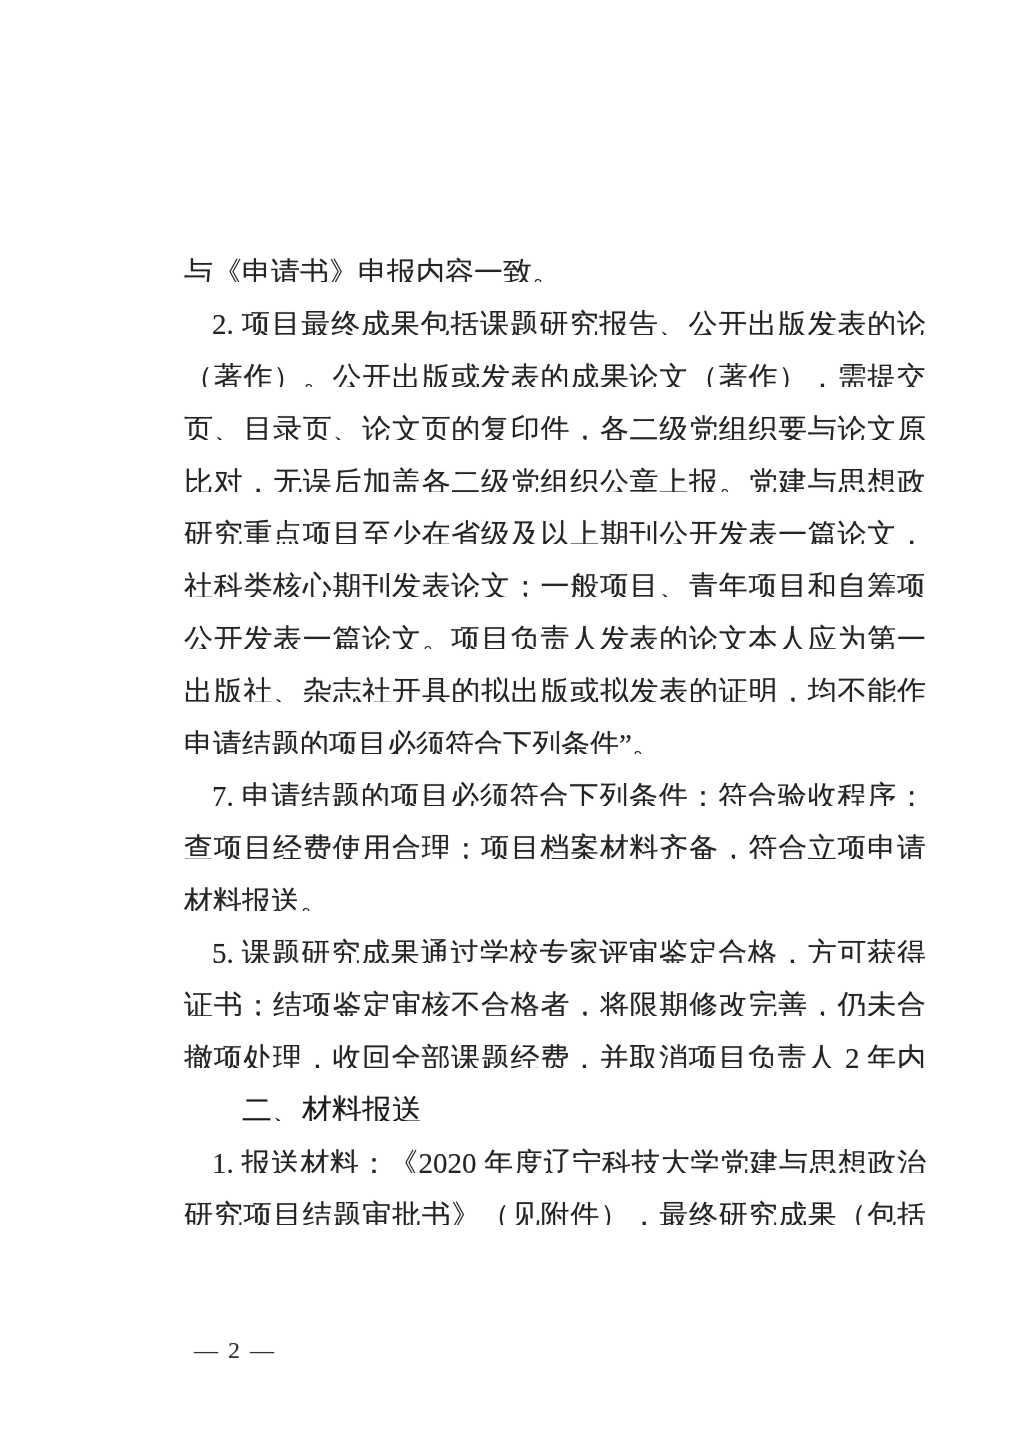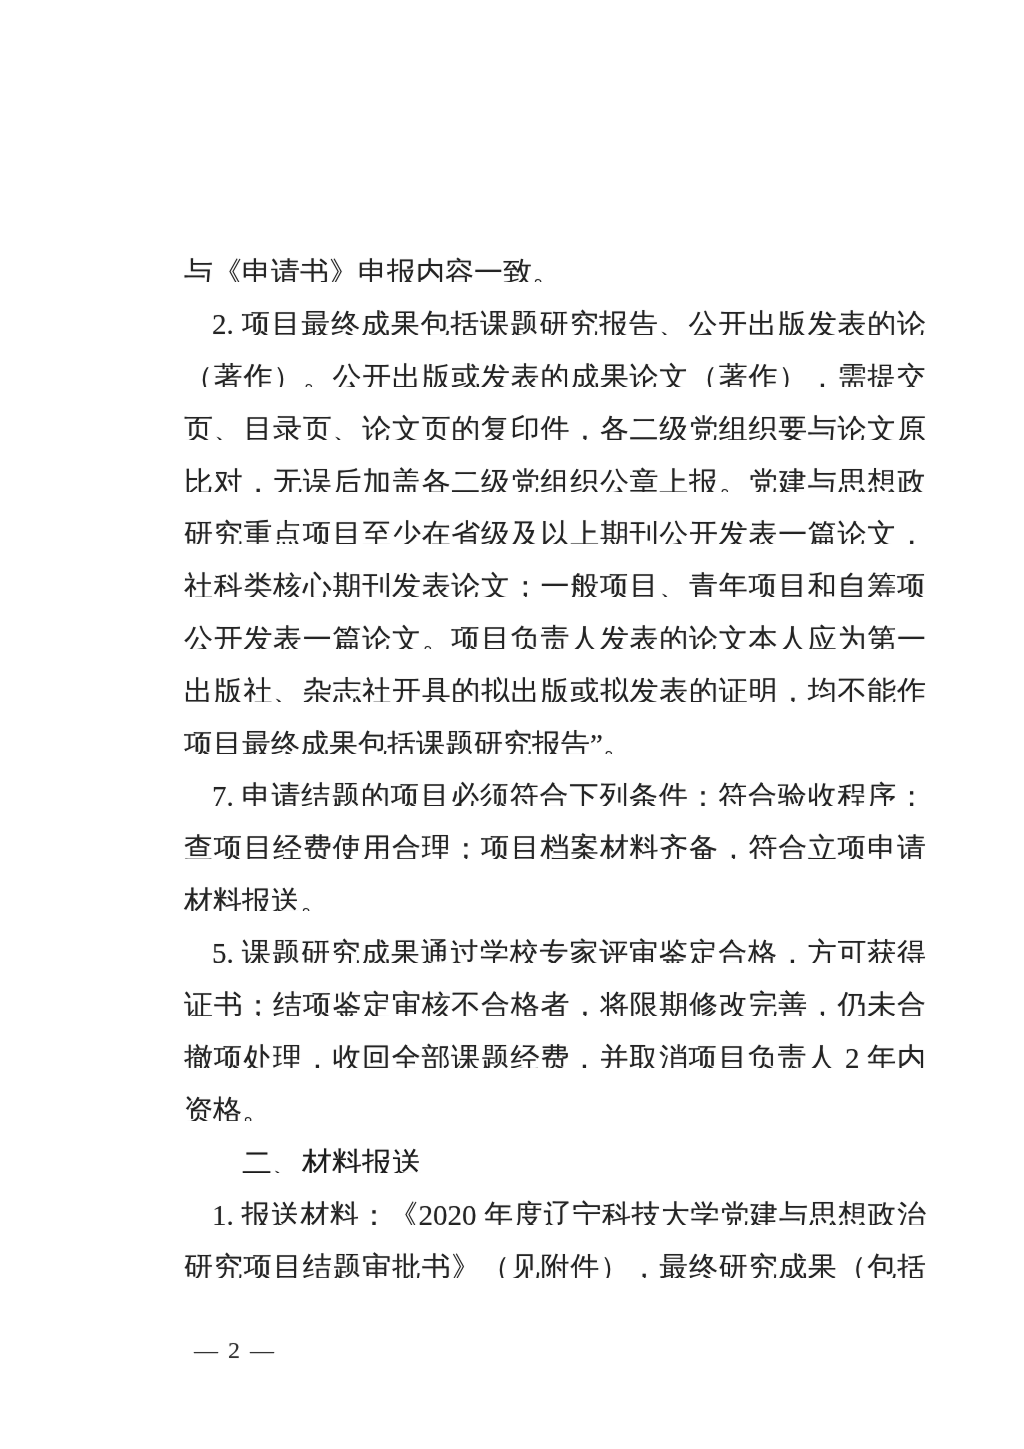--- a/index.html
+++ b/index.html
@@ -70,28 +70,27 @@
   <div class="content">
     <div class="ln">与《申请书》申报内容一致。</div>
     <div class="ln j indn">2. 项目最终成果包括课题研究报告、公开出版发表的论文</div>
     <div class="ln j">（著作）。公开出版或发表的成果论文（著作），需提交期刊封面</div>
     <div class="ln j">页、目录页、论文页的复印件，各二级党组织要与论文原件认真</div>
     <div class="ln j">比对，无误后加盖各二级党组织公章上报。党建与思想政治教育</div>
     <div class="ln j">研究重点项目至少在省级及以上期刊公开发表一篇论文，鼓励在</div>
     <div class="ln j">社科类核心期刊发表论文；一般项目、青年项目和自筹项目至少</div>
     <div class="ln j">公开发表一篇论文。项目负责人发表的论文本人应为第一作者。</div>
     <div class="ln j">出版社、杂志社开具的拟出版或拟发表的证明，均不能作为申请</div>
-    <div class="ln">项目最终成果包括课题研究报告”。</div>
+    <div class="ln">申请结题的项目必须符合下列条件”。</div>
     <div class="ln j indn">7. 申请结题的项目必须符合下列条件：符合验收程序；经检</div>
     <div class="ln j">查项目经费使用合理；项目档案材料齐备，符合立项申请书上的</div>
     <div class="ln">材料报送。</div>
     <div class="ln j indn">5. 课题研究成果通过学校专家评审鉴定合格，方可获得结项</div>
     <div class="ln j">证书；结项鉴定审核不合格者，将限期修改完善，仍未合格者作</div>
     <div class="ln j">撤项处理，收回全部课题经费，并取消项目负责人 2 年内的申报</div>
-    <div class="ln">资格。</div>
     <div class="ln heading ind2">二、材料报送</div>
     <div class="ln j indn">1. 报送材料：《2020 年度辽宁科技大学党建与思想政治教育</div>
     <div class="ln j">研究项目结题审批书》（见附件），最终研究成果（包括结题报告、</div>
   </div>
 
   <div class="footer">— 2 —</div>
 
 </div>
 
 </body></html>

